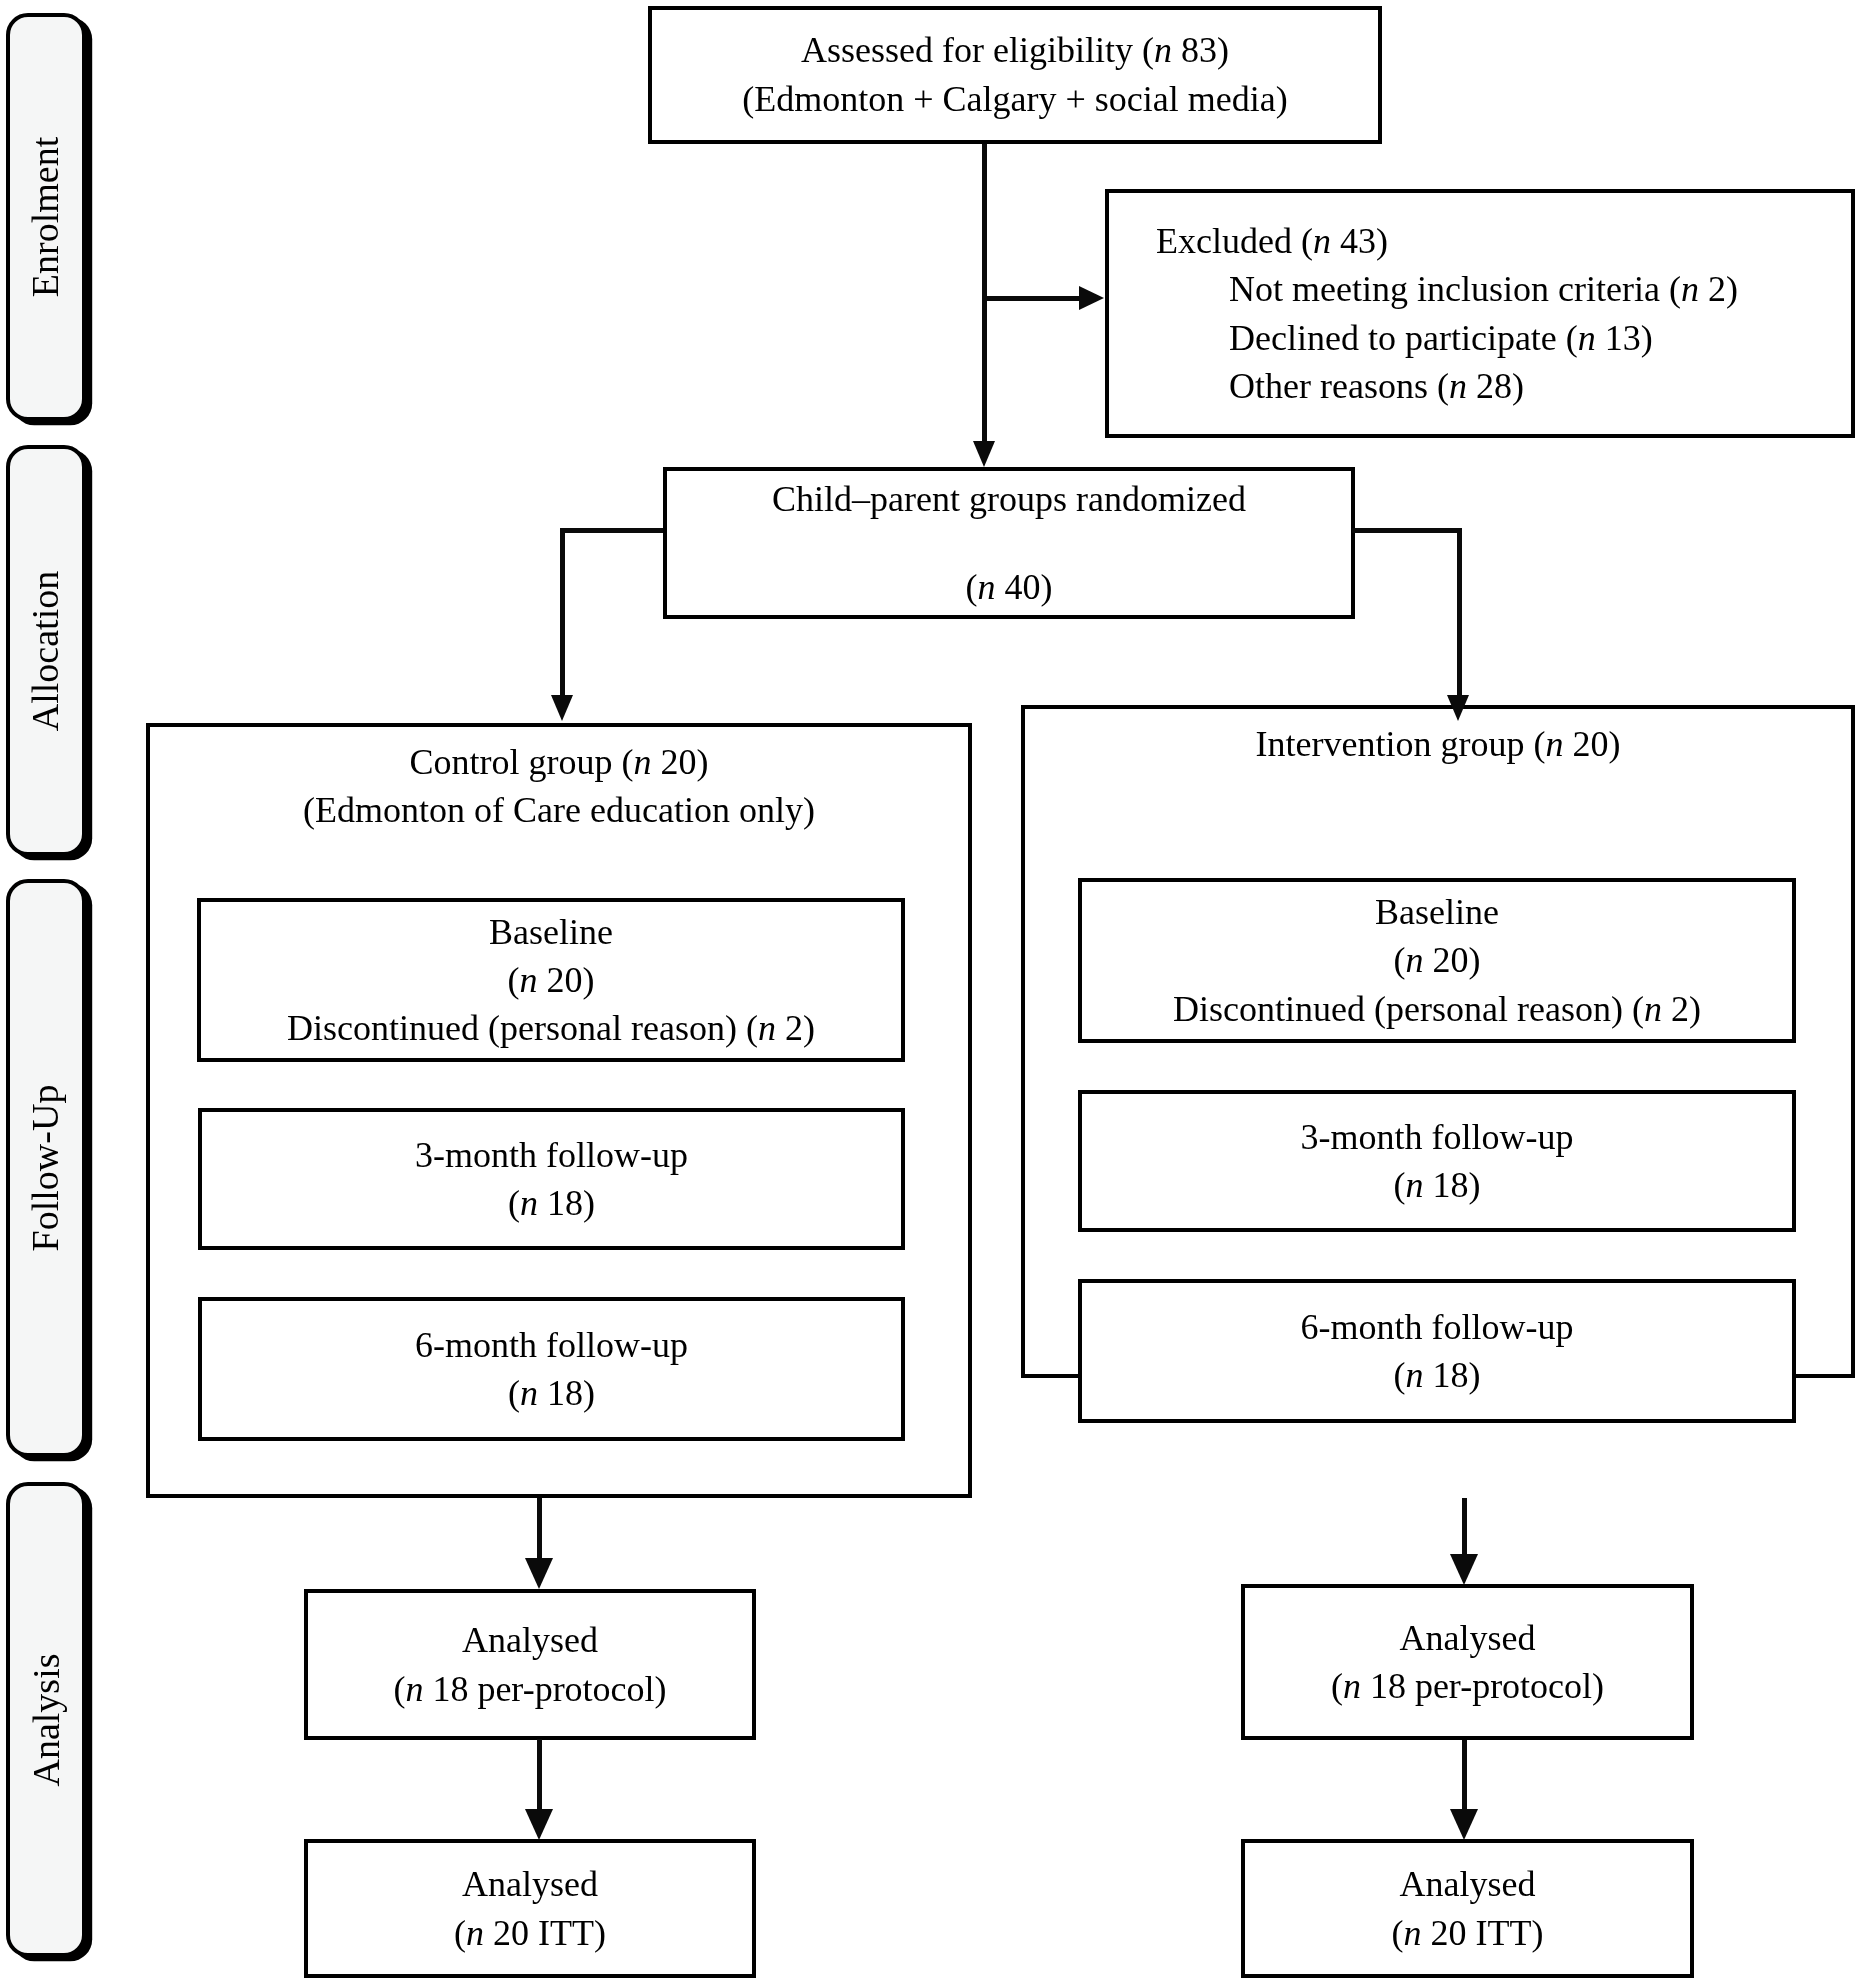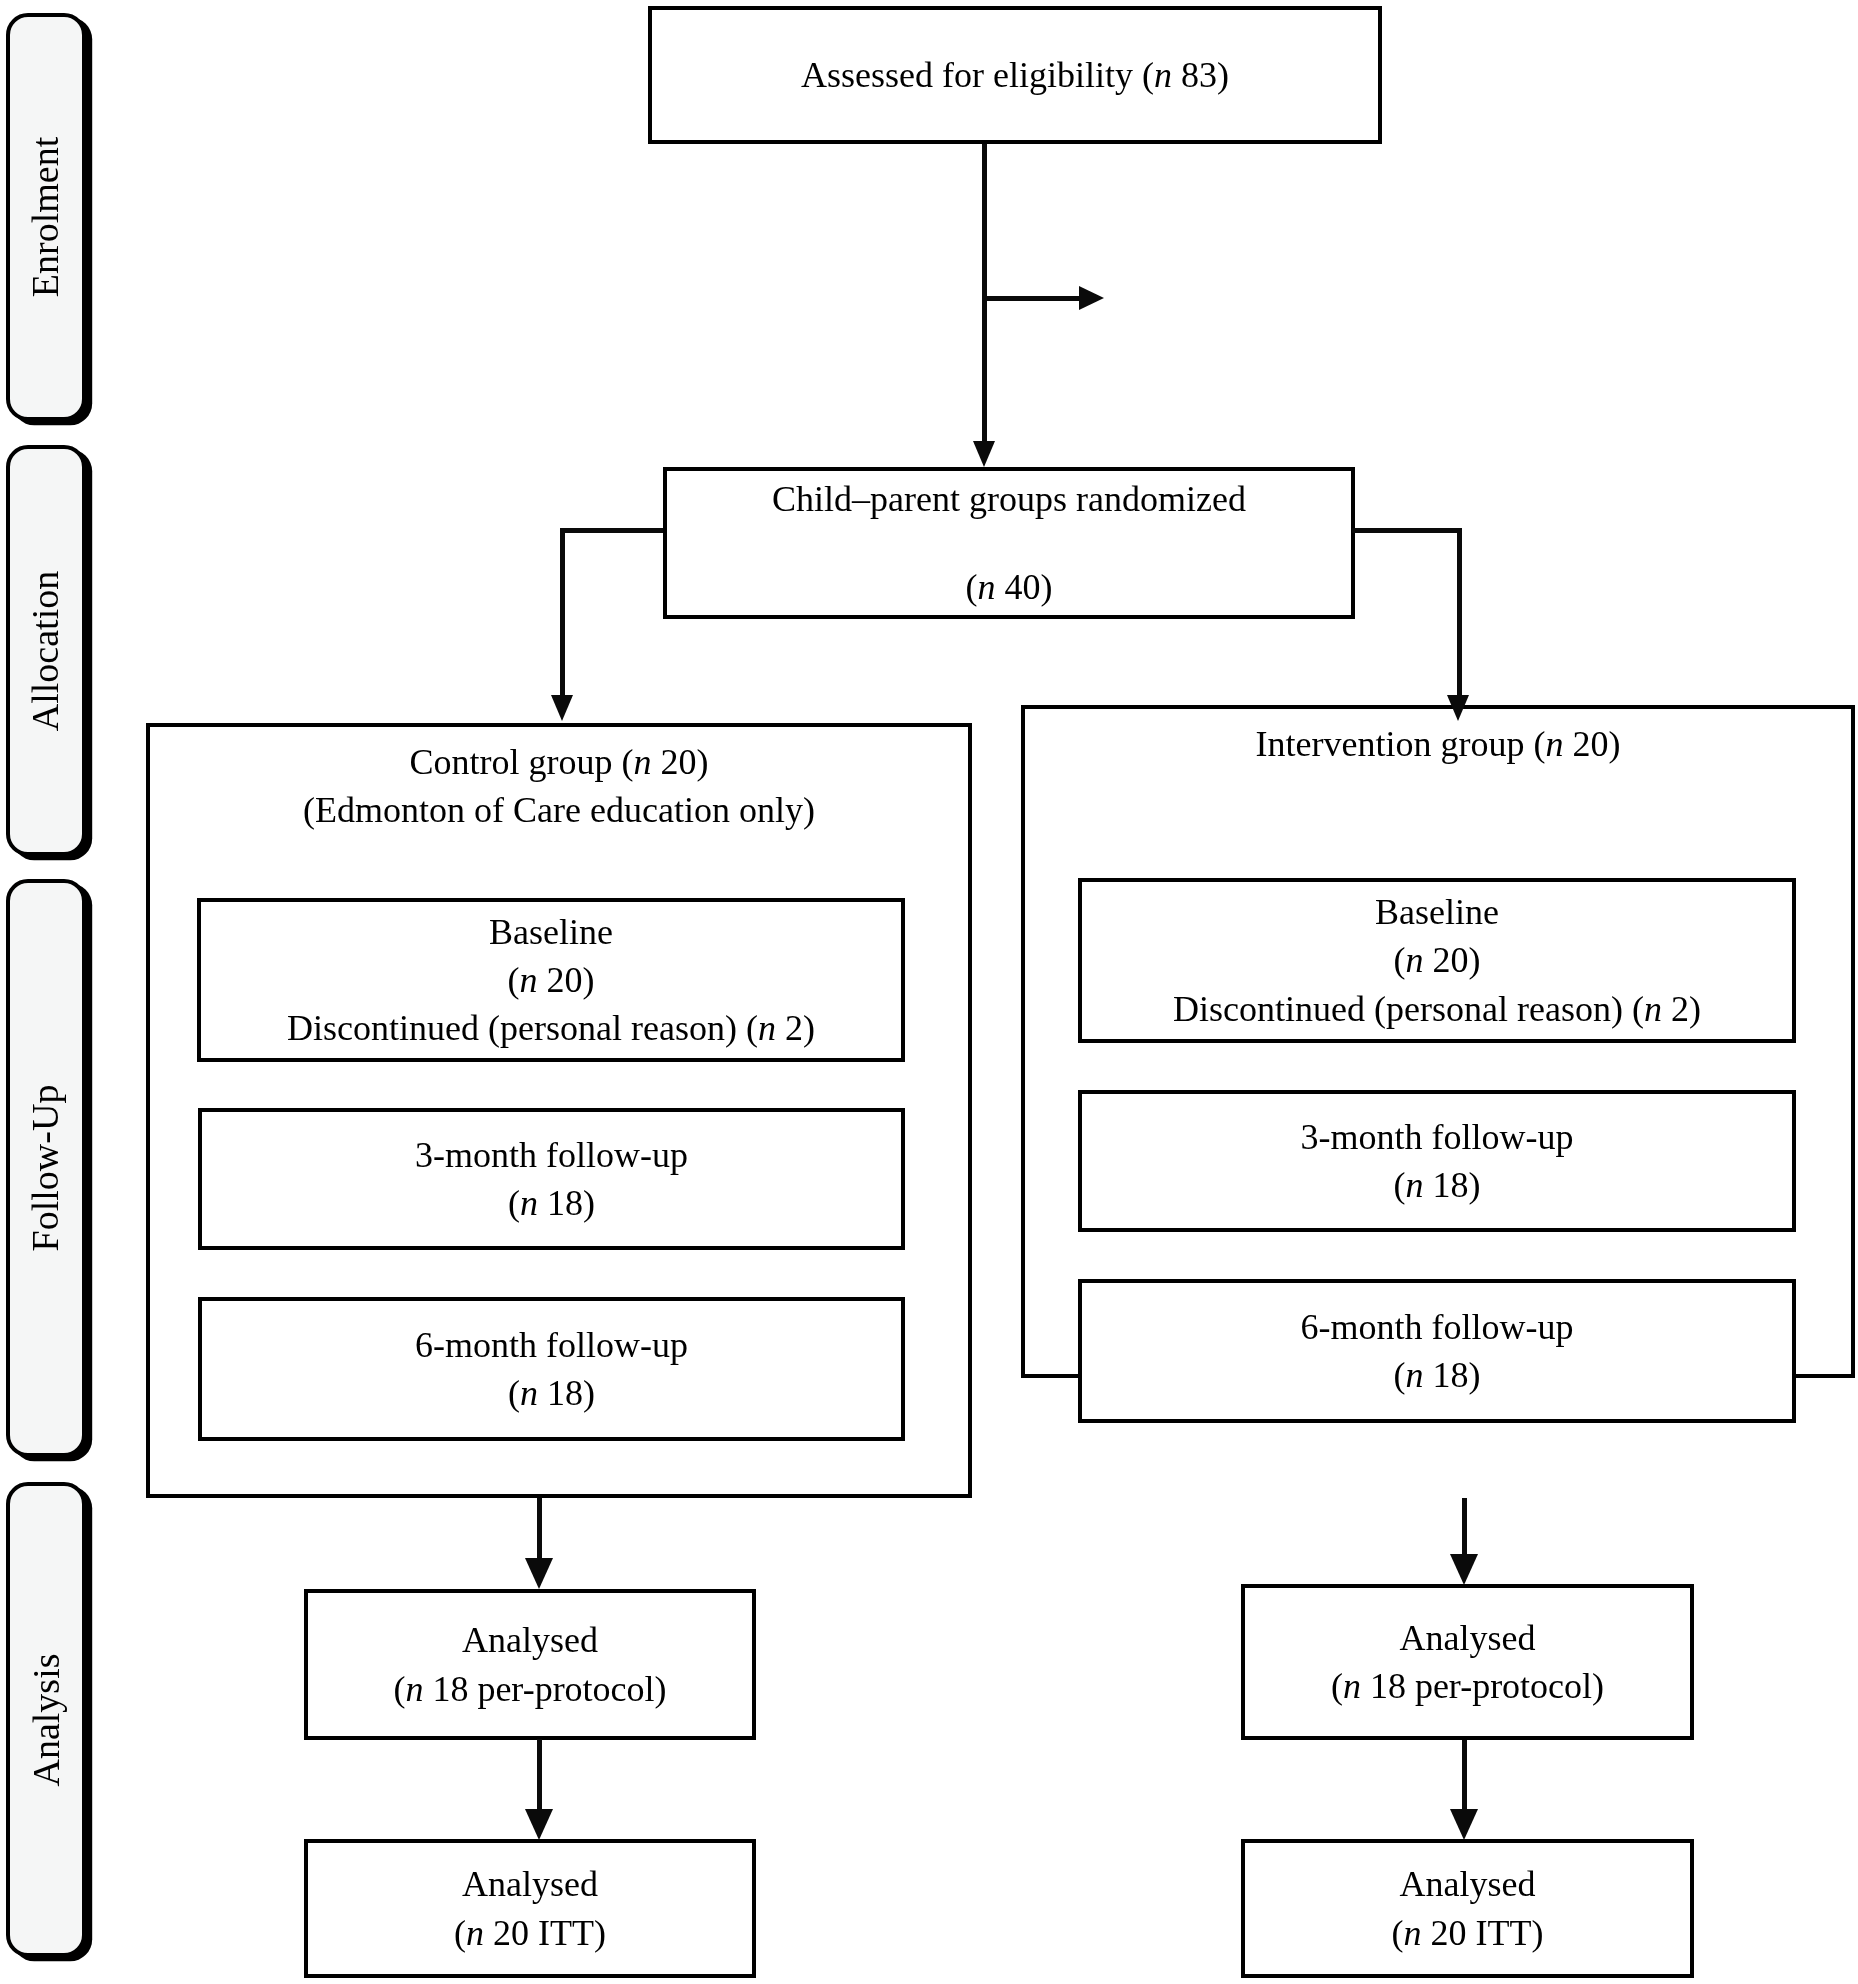--- a/index.html
+++ b/index.html
@@ -43,22 +43,29 @@
   </div>
   <div class="stage" style="top:879px;height:578px;">
     <span class="lbl">Follow-Up</span>
   </div>
   <div class="stage" style="top:1482px;height:475px;">
     <span class="lbl">Analysis</span>
   </div>
 
   <div class="box" style="left:648px;top:5.7px;width:734px;height:138px;">
       <div class="tline">Assessed for eligibility (<i>n</i> 83)</div>
+      <div class="tline">(Edmonton + Calgary + social media)</div>
     </div>
 
+  <div class="box left-align" style="left:1105px;top:189px;width:750px;height:249px;">
+      <div class="tline">Excluded (<i>n</i> 43)</div>
+      <div class="tline">Not meeting inclusion criteria (<i>n</i> 2)</div>
+      <div class="tline">Declined to participate (<i>n</i> 13)</div>
+      <div class="tline">Other reasons (<i>n</i> 28)</div>
+    </div>
 
   <div class="box" style="left:663px;top:467px;width:692px;height:152px;gap:40px;">
       <div class="tline">Child–parent groups randomized</div>
       <div class="tline">(<i>n</i> 40)</div>
     </div>
 
   <div class="outer" style="left:146px;top:723px;width:826px;height:775px;font-family:Liberation Serif, serif;">
     <div class="gtitle">
         <div class="tline">Control group (<i>n</i> 20)</div>
         <div class="tline">(Edmonton of Care education only)</div>

